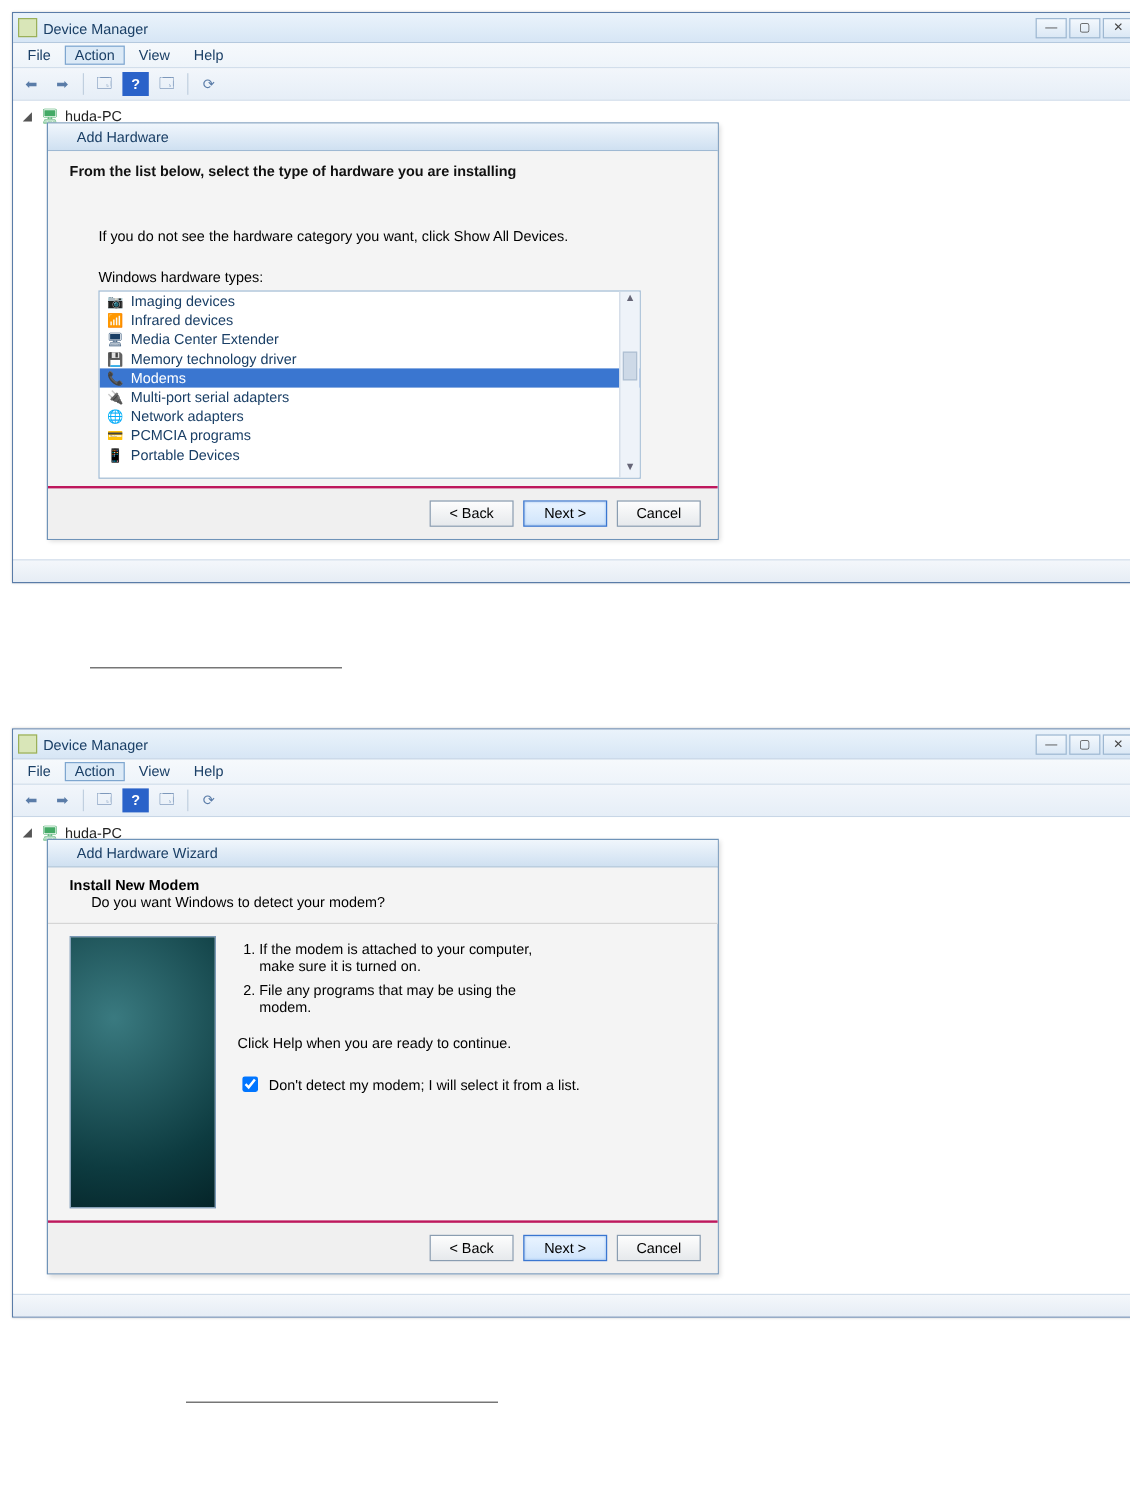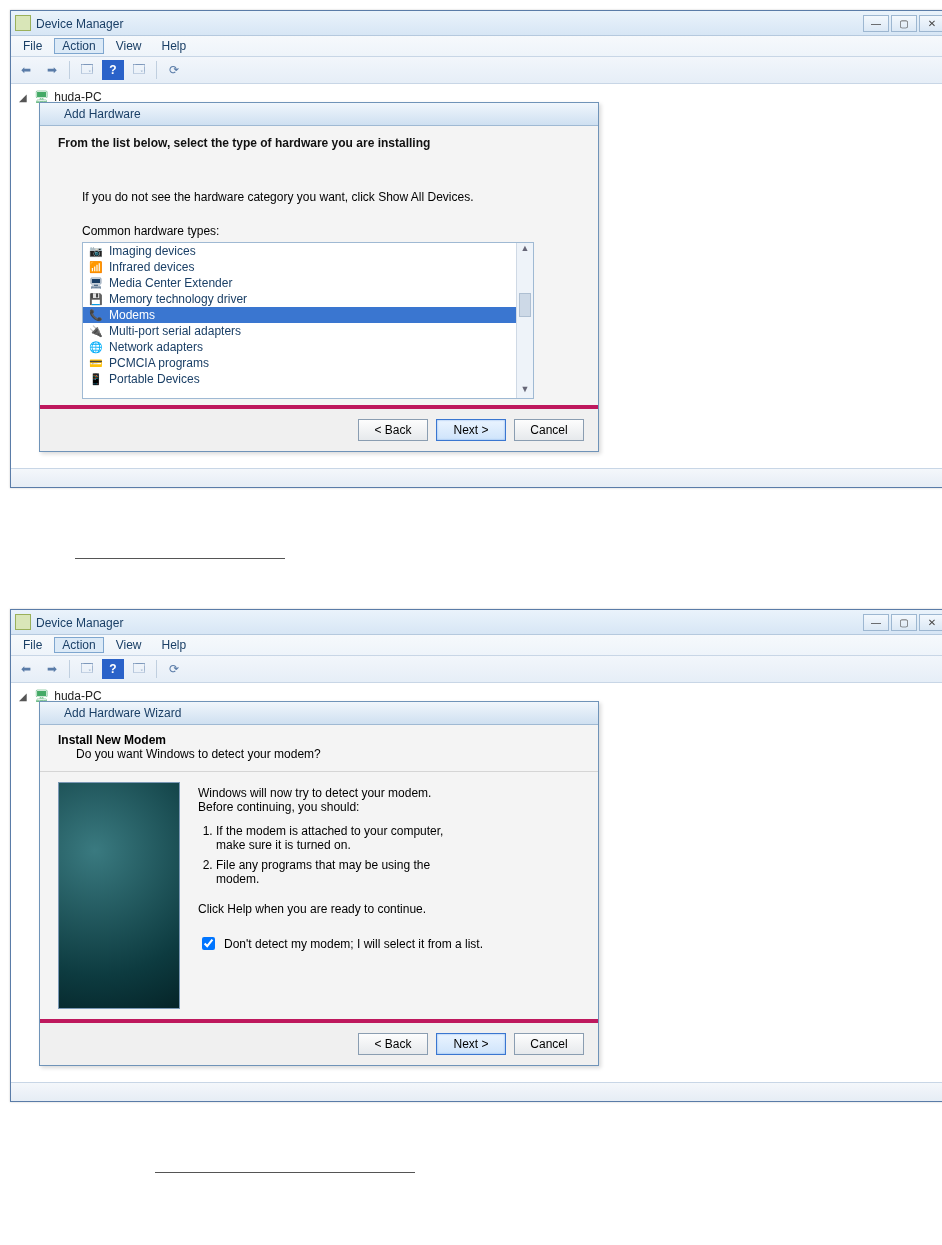--- a/index.html
+++ b/index.html
@@ -92,21 +92,21 @@
   .listbox .scroll .thumb { position:absolute; left:2px; right:2px; top:50px; height:22px; background:#cdd9e7; border:1px solid #aebfd2;}
   .listbox .scroll .arr { position:absolute; left:0; right:0; height:14px; text-align:center; font-size:9px; color:#667;}
   .listbox .scroll .arr.up{top:0;} .listbox .scroll .arr.dn{bottom:0;}
   .listitem {
     display:flex; align-items:center; gap:6px;
     padding:1px 6px; color:#1a3f66; cursor:pointer;
   }
   .listitem.sel { background:#3a76d0; color:#fff; }
   .li-icon { width:14px; display:inline-flex; justify-content:center; font-size:11px;}
   .btnrow {
-    border-top:4px solid #be185d;
+    border-top:2px solid #be185d;
     background:#f0f0f0;
     padding:10px 14px;
     display:flex; justify-content:flex-end; gap:8px;
   }
   .btn {
     min-width:70px; height:22px; padding:0 10px;
     border:1px solid #8a9db1; background:linear-gradient(#fdfdfd,#e6e9ec);
     font-size:12px; cursor:pointer;
   }
   .btn.default { border:1px solid #3a76d0; box-shadow:0 0 2px #79a9e6 inset; background:linear-gradient(#eaf4ff,#cfe4fb);}
@@ -168,21 +168,21 @@
       <span class="tree-arrow">◢</span>
       <span class="pc-icon">🖥</span>
       <span>huda-PC</span>
     </div>
 
     <div class="dialog">
       <div class="dialog-title">Add Hardware</div>
       <div class="dialog-body">
         <div class="dialog-heading">From the list below, select the type of hardware you are installing</div>
         <div class="hint">If you do not see the hardware category you want, click Show All Devices.</div>
-        <div class="label-small">Common hardware types:</div>
+        <div class="label-small">Windows hardware types:</div>
         <div class="listbox">
           <div id="hw-list">
               <div class="listitem">
                 <span class="li-icon">📷</span>
                 <span>Imaging devices</span>
               </div>
               <div class="listitem">
                 <span class="li-icon">📶</span>
                 <span>Infrared devices</span>
               </div>
@@ -271,21 +271,20 @@
 
     <div class="dialog">
       <div class="dialog-title">Add Hardware Wizard</div>
       <div class="dlg-header-block">
         <div class="h1">Install New Modem</div>
         <div class="h2">Do you want Windows to detect your modem?</div>
       </div>
       <div class="wiz-body">
         <div class="wiz-img"></div>
         <div class="wiz-text">
-          <p style="max-width:250px;">Windows will now try to detect your modem.  Before continuing, you should:</p>
           <ol id="wiz-steps">
               <li>If the modem is attached to your computer, make sure it is turned on.</li>
               <li>File any programs that may be using the modem.</li>
             </ol>
           <p>Click Help when you are ready to continue.</p>
           <div class="chk-row">
             <input type="checkbox" id="chk1" checked="" style="">
             <label for="chk1">Don't detect my modem; I will select it from a list.</label>
           </div>
         </div>

